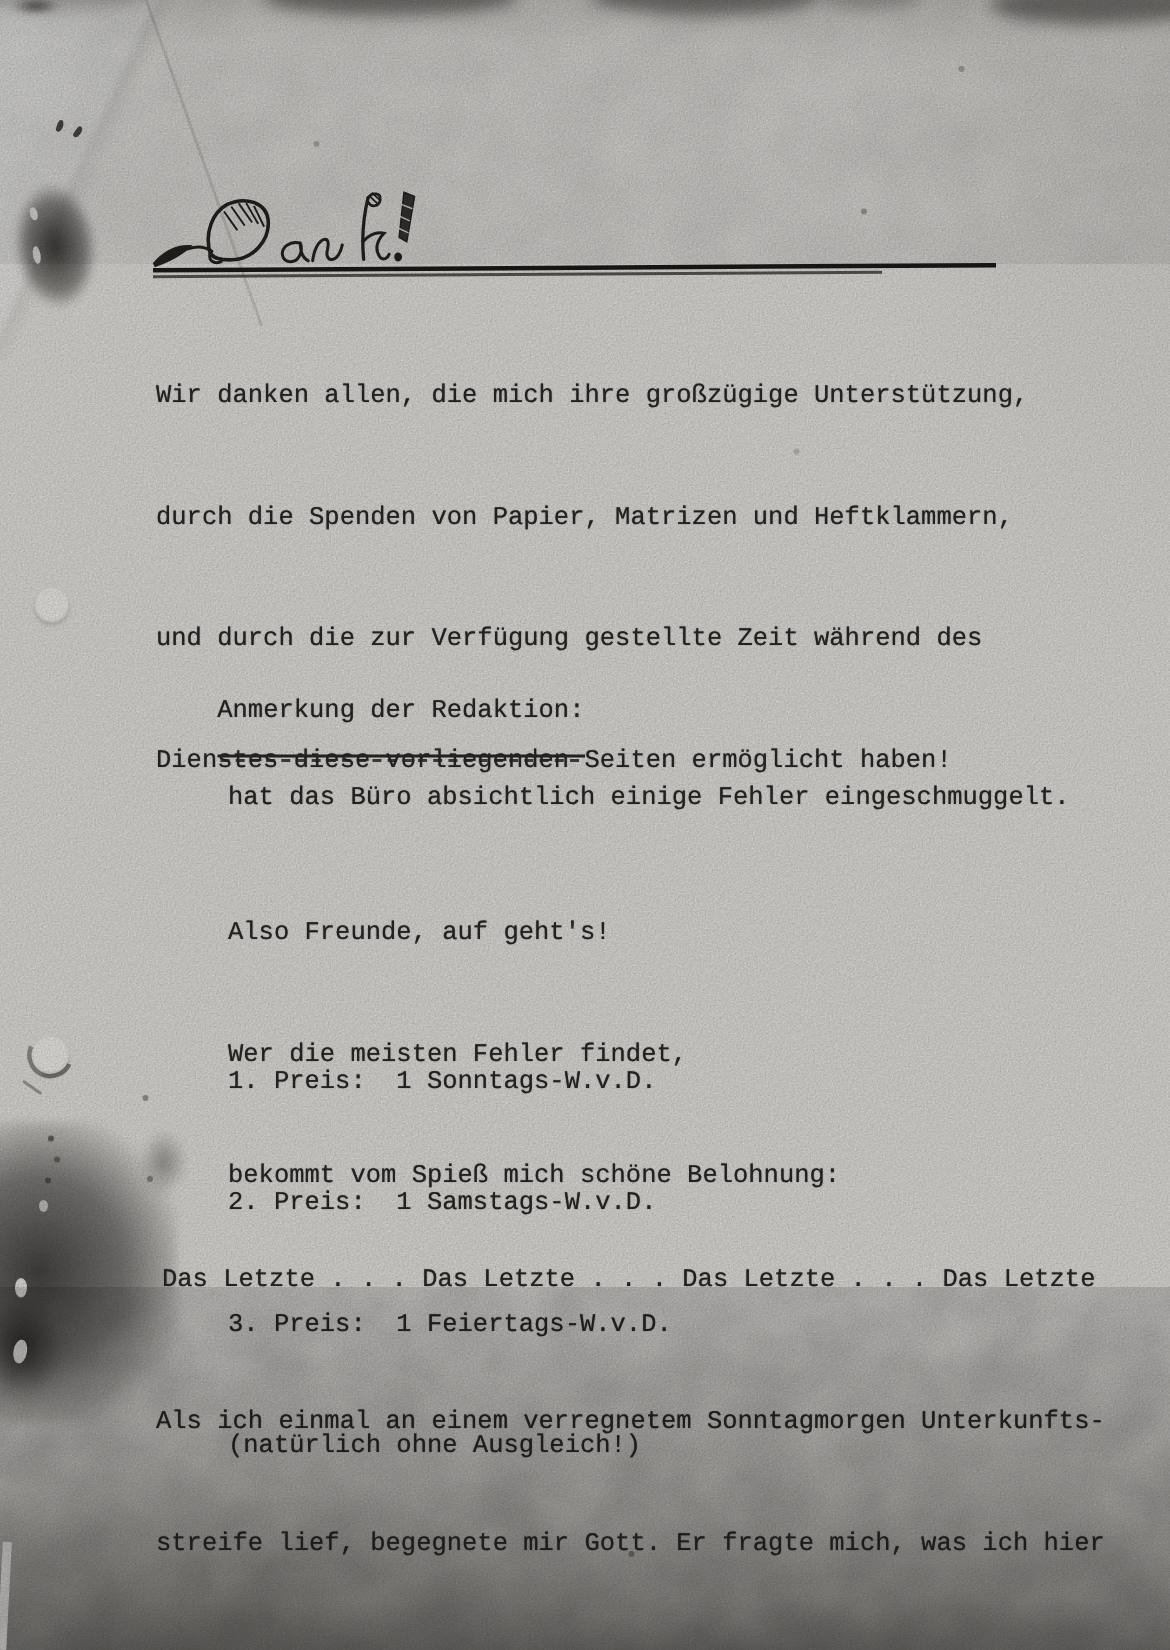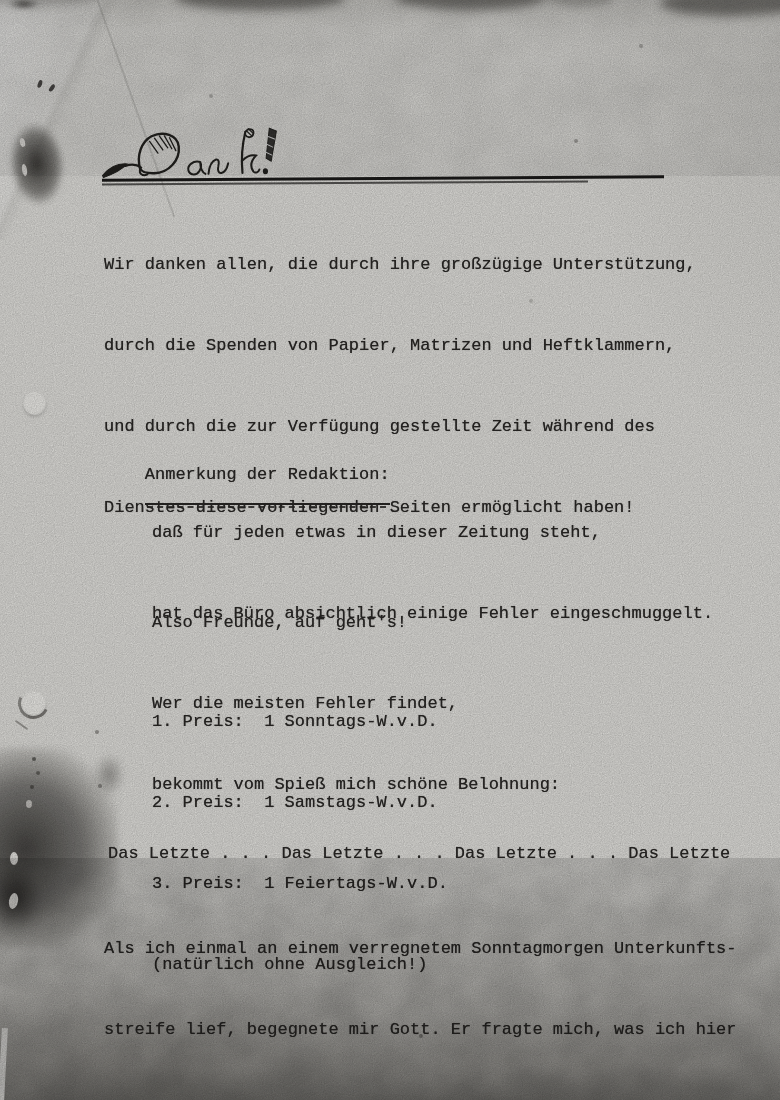--- a/index.html
+++ b/index.html
@@ -114,31 +114,30 @@
         <path d="M167,20 L173,23" stroke="#ddd" stroke-width="1"></path>
         <path d="M166,28 L172,31" stroke="#ddd" stroke-width="1"></path>
         <ellipse cx="165" cy="47" rx="2.6" ry="3" fill="#262522" stroke="none"></ellipse>
       </g>
     </svg>
   </div>
   <div class="rule-main"></div>
   <div class="rule-sub"></div>
 
   <div class="tblock" style="left:104px; top:197px;">
-    <div class="tline" style="position:static;">Wir danken allen, die durch ihre großzügige Unterstützung,</div>
+    <div class="tline" style="position:static;">Wir danken allen, die mich ihre großzügige Unterstützung,</div>
     <div class="tline" style="position:static;font-family:Liberation Mono, monospace;">durch die Spenden von Papier, Matrizen und Heftklammern,</div>
     <div class="tline" style="position:static;">und durch die zur Verfügung gestellte Zeit während des</div>
     <div class="tline" style="position:static;">Dienstes diese vorliegenden Seiten ermöglicht haben!</div>
   </div>
 
   <div class="tblock" style="left:104px; top:434px;">
     <span class="underline-double">Anmerkung der Redaktion:</span>
   </div>
   <div class="tblock" style="left:152px; top:465px;">
-    <div>daß für jeden etwas in dieser Zeitung steht,</div>
     <div>hat das Büro absichtlich einige Fehler eingeschmuggelt.</div>
   </div>
   <div class="tblock" style="left:152px; top:555px;">
     <div>Also Freunde, auf geht's!</div>
     <div>Wer die meisten Fehler findet,</div>
     <div>bekommt vom Spieß mich schöne Belohnung:</div>
   </div>
   <div class="tblock" style="left:152px; top:654px;">
     <div>1. Preis:  1 Sonntags-W.v.D.</div>
     <div>2. Preis:  1 Samstags-W.v.D.</div>

